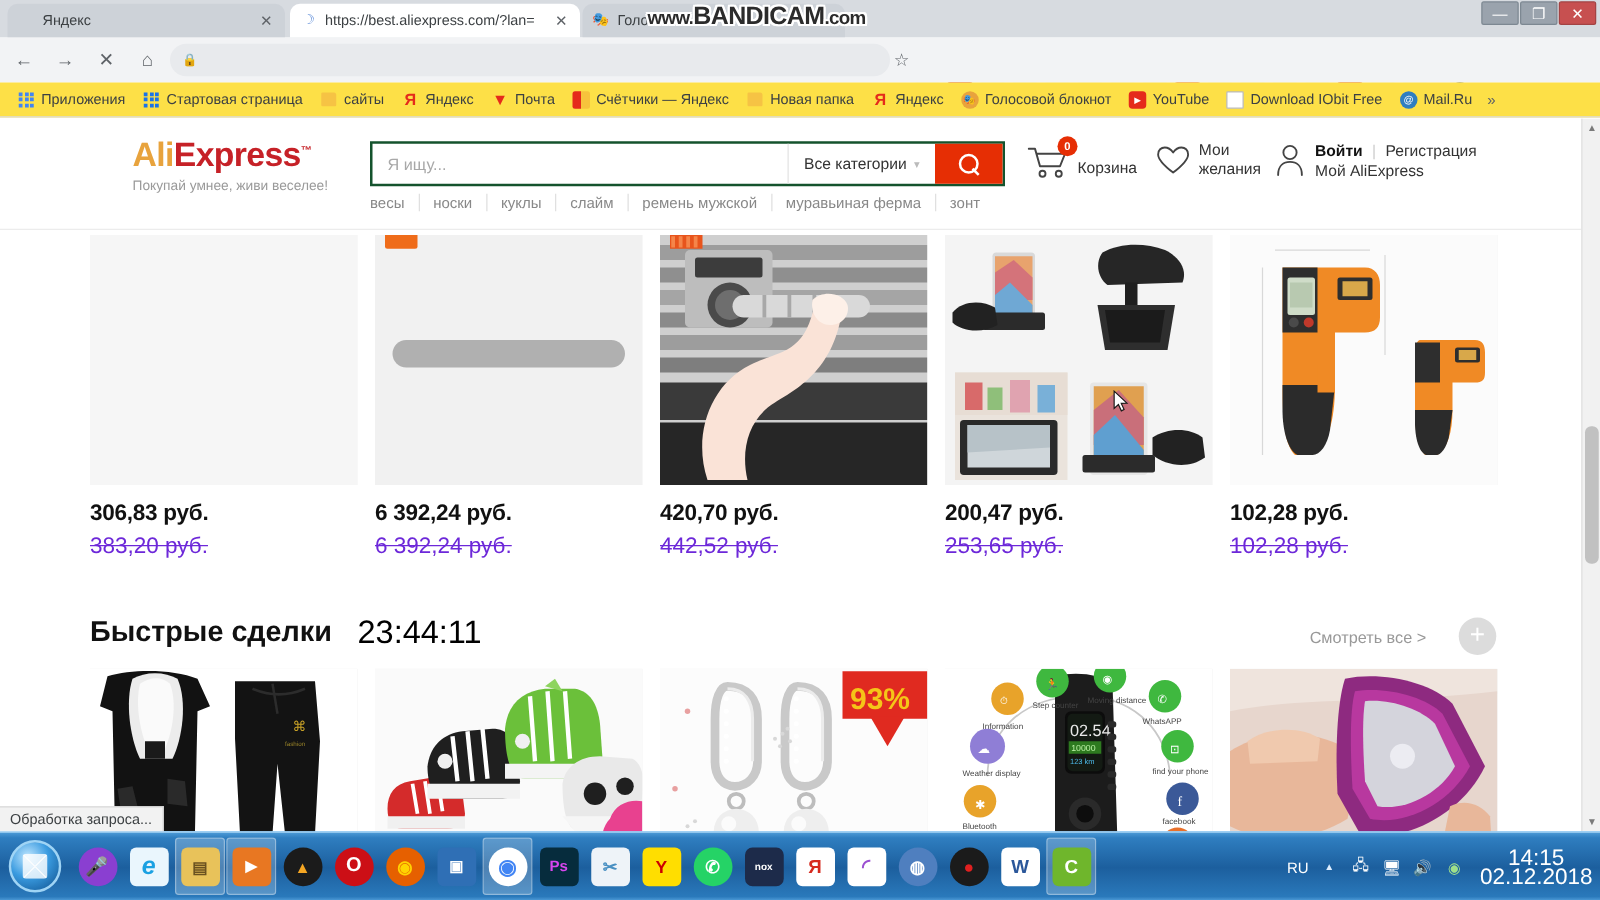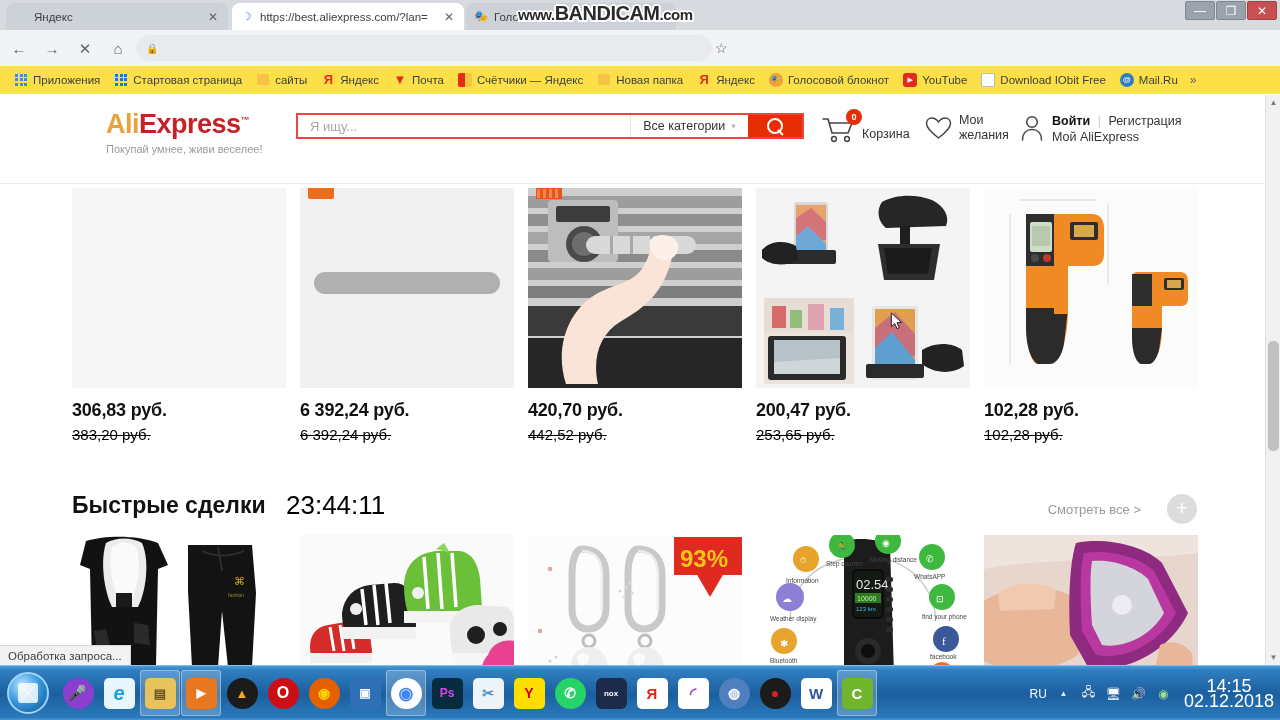--- a/index.html
+++ b/index.html
@@ -156,22 +156,22 @@
   }
   .logo .ali { color: #e8a33d; }
   .logo .express { color: #c62127; }
   .logo .tm { font-size: 9px; vertical-align: super; color: #c62127; }
   .slogan {
     position: absolute; left: 106px; top: 48px;
     font-size: 11px; color: #9a9a9a;
   }
   .search-wrap {
     position: absolute; left: 296px; top: 18px;
-    width: 508px; height: 26px;
-    border: 2px solid #ef4444; background: #fff;
+    width: 508px; height: 36px;
+    border: 2px solid #14532d; background: #fff;
     display: flex; align-items: stretch;
   }
   .search-input {
     flex: 1 1 auto; border: none; outline: none; padding: 0 12px;
     font-size: 13px; color: #999; background: transparent;
     font-family: "Liberation Sans", sans-serif;
   }
   .search-input::placeholder { color: #a8a8a8; }
   .cat-select {
     width: 118px; border-left: 1px solid #e3e3e3;
@@ -221,21 +221,21 @@
   .hr { position: absolute; left: 0; top: 88px; width: 1265px; height: 1px; background: #ececec; }
 
   
   .grid1 { position: absolute; left: 72px; top: 93px; width: 1125px; display: flex; gap: 14px; }
   .cardA { width: 214px; }
   .cardA .imgbox {
     width: 214px; height: 200px; background: #f2f2f2; position: relative; overflow: hidden;
   }
   .cardA .price { font-size: 18px; font-weight: bold; color: #111; margin-top: 12px; letter-spacing: -0.2px; }
   .cardA .old {
-    font-size: 15px; color: #000000; text-decoration: line-through; margin-top: 5px;
+    font-size: 18px; color: #6d28d9; text-decoration: line-through; margin-top: 5px;
   }
   .corner-tag {
     position: absolute; left: 8px; top: 0; width: 26px; height: 11px;
     background: #ef6c1a; border-radius: 0 0 2px 2px;
   }
 
   
   .deals-head { position: absolute; left: 72px; top: 395px; width: 1125px; height: 40px; }
   .deals-title { font-size: 23px; font-weight: bold; color: #111; display: inline-block; vertical-align: middle; }
   .deals-timer { font-size: 26px; color: #000000; display: inline-block; margin-left: 16px; vertical-align: middle; }
@@ -488,20 +488,29 @@
           <input class="search-input" type="text" placeholder="Я ищу..." style="">
           <div class="cat-select">
             <span>Все категории</span>
             <span class="caret">▾</span>
           </div>
           <div class="search-btn">
             <span class="mag"></span>
           </div>
         </div>
 
+        <div class="hot-words">
+          <span>весы</span>
+          <span>носки</span>
+          <span>куклы</span>
+          <span>слайм</span>
+          <span>ремень мужской</span>
+          <span>муравьиная ферма</span>
+          <span>зонт</span>
+        </div>
 
         <div class="cart-block">
           <div class="cart-ico">
             <svg class="cart-svg" width="34" height="26" viewBox="0 0 34 26">
               <path d="M1 2 h5 l4 14 h16 l4 -10 h-22" fill="none" stroke="#444" stroke-width="1.6" stroke-linejoin="round" stroke-linecap="round"></path>
               <circle cx="12" cy="22" r="2.4" fill="none" stroke="#444" stroke-width="1.5"></circle>
               <circle cx="25" cy="22" r="2.4" fill="none" stroke="#444" stroke-width="1.5"></circle>
             </svg>
             <span class="cart-badge">0</span>
           </div>

